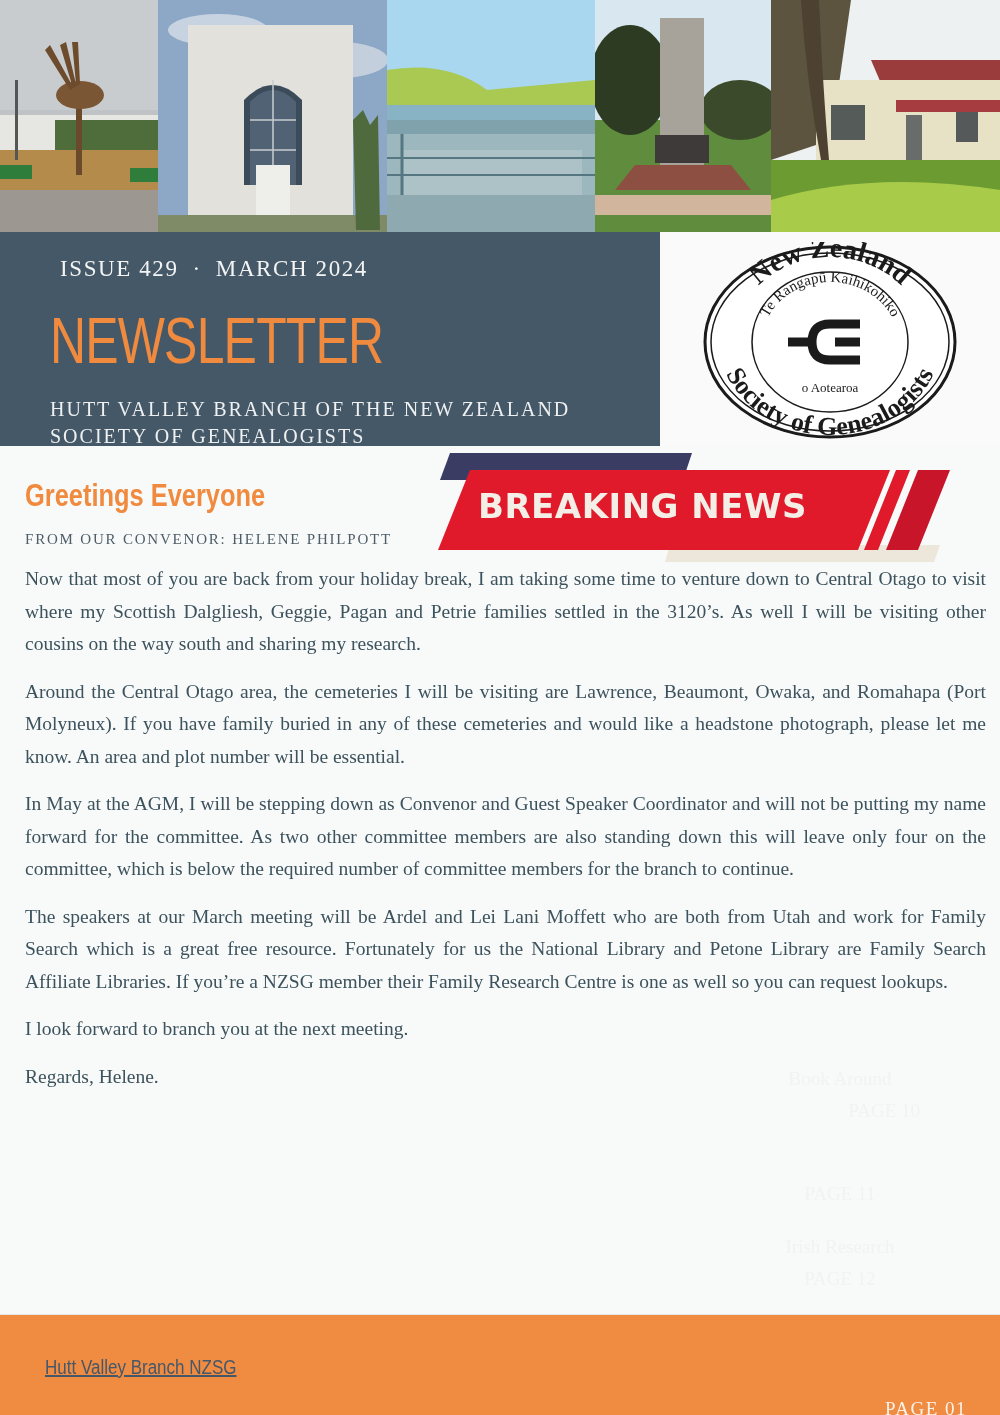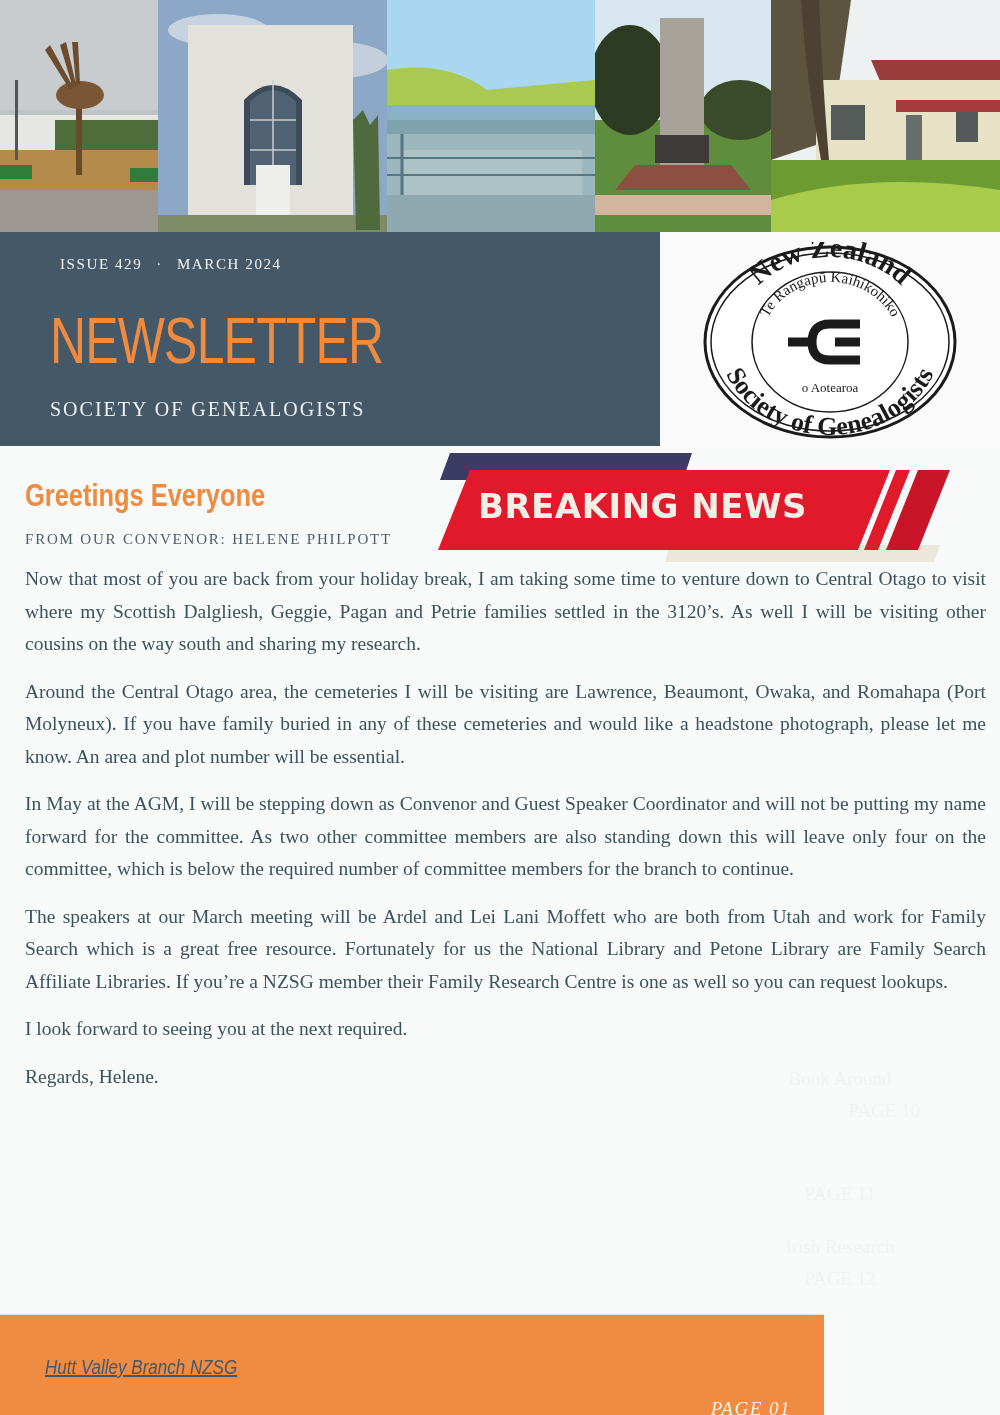--- a/index.html
+++ b/index.html
@@ -11,21 +11,21 @@
   .photo { position: relative; height: 232px; overflow: hidden; }
   .photo svg { display: block; width: 100%; height: 100%; }
   .p1 { width: 158px; }
   .p2 { width: 229px; }
   .p3 { width: 208px; }
   .p4 { width: 176px; }
   .p5 { width: 229px; }
 
   
   .header-band { position: absolute; left: 0; top: 232px; width: 660px; height: 214px; background: #455868; }
-  .issue-line { position: absolute; left: 60px; top: 24px; color: #f3f4f4; font-family: "Liberation Serif", serif; font-size: 15px; letter-spacing: 1.6px; }
+  .issue-line { position: absolute; left: 60px; top: 24px; color: #f3f4f4; font-family: "Liberation Serif", serif; font-size: 23px; letter-spacing: 1.6px; }
   .issue-line .dot { margin: 0 14px; }
   .title { position: absolute; left: 50px; top: 72px; color: #f08a3e; font-family: "Liberation Sans Narrow", "Liberation Sans", sans-serif; font-size: 64px; letter-spacing: -1px; font-weight: normal; transform: scaleX(0.78); transform-origin: left; }
   .subtitle { position: absolute; left: 50px; top: 164px; color: #eef0f1; font-family: "Liberation Serif", serif; font-size: 20px; letter-spacing: 2px; line-height: 27px; }
 
   
   .logo-box { position: absolute; left: 660px; top: 232px; width: 340px; height: 214px; background: #fafafa; }
   .logo-box svg { position: absolute; left: 40px; top: 10px; }
 
   
   .bn-wrap { position: absolute; left: 430px; top: 450px; width: 545px; height: 115px; }
@@ -37,21 +37,21 @@
   .from-line { position: absolute; left: 25px; top: 531px; color: #4d5d68; font-family: "Liberation Serif", serif; font-size: 15px; letter-spacing: 1.8px; }
 
   
   .body-text { position: absolute; left: 25px; top: 563px; width: 961px; color: #3c525c; font-family: "Liberation Serif", serif; font-size: 19.5px; line-height: 32.5px; text-align: justify; }
   .body-text p { margin-bottom: 15px; }
 
   
   .ghost { position: absolute; color: #f1f3f3; font-family: "Liberation Serif", serif; font-size: 19px; text-align: center; width: 160px; }
 
   
-  .footer { position: absolute; left: 0; top: 1314px; width: 824px; height: 101px; background: #f08b42; border-top: 1px solid #e6e6e6; font-style: italic; }
+  .footer { position: absolute; left: 0; top: 1314px; width: 1000px; height: 101px; background: #f08b42; border-top: 1px solid #e6e6e6; }
   .footer-link { position: absolute; left: 45px; top: 41px; color: #45586a; font-family: "Liberation Sans Narrow", "Liberation Sans", sans-serif; font-size: 20px; text-decoration: underline; transform: scaleX(0.85); transform-origin: left; cursor: pointer; }
   .page-num { position: absolute; right: 33px; top: 42px; color: #fdf3ea; font-family: "Liberation Serif", serif; font-size: 19px; letter-spacing: 1.5px; margin-top: 41px; }
 </style>
 </head>
 <body>
 
 <div class="photo-strip">
   <div class="photo p1">
     <svg viewBox="0 0 158 232" preserveAspectRatio="none">
       <rect width="158" height="232" fill="#bfc3c6"></rect>
@@ -126,20 +126,21 @@
     </svg>
   </div>
 </div>
 
 <div class="header-band">
   <div class="issue-line">
     <span>ISSUE 429</span><span class="dot">·</span><span>MARCH 2024</span>
   </div>
   <h1 class="title">NEWSLETTER</h1>
   <div class="subtitle">
+    <div>HUTT VALLEY BRANCH OF THE NEW ZEALAND</div>
     <div>SOCIETY OF GENEALOGISTS</div>
   </div>
 </div>
 
 <div class="logo-box">
   <svg width="260" height="200" viewBox="0 0 260 200">
     <defs>
       <path id="arcTop" d="M35 100 A95 85 0 0 1 225 100"></path>
       <path id="arcInner" d="M62 100 A68 60 0 0 1 198 100"></path>
       <path id="arcBottom" d="M18 95 A112 98 0 0 0 242 95"></path>
@@ -184,20 +185,20 @@
 <div class="ghost" style="left:760px;top:1100px;text-align:right;">PAGE 10</div>
 <div class="ghost" style="left:760px;top:1183px;">PAGE 11</div>
 <div class="ghost" style="left:760px;top:1236px;">Irish Research</div>
 <div class="ghost" style="left:760px;top:1268px;">PAGE 12</div>
 
 <div class="body-text">
   <p>Now that most of you are back from your holiday break, I am taking some time to venture down to Central Otago to visit where my Scottish Dalgliesh, Geggie, Pagan and Petrie families settled in the 3120’s. As well I will be visiting other cousins on the way south and sharing my research.</p>
   <p>Around the Central Otago area, the cemeteries I will be visiting are Lawrence, Beaumont, Owaka, and Romahapa (Port Molyneux). If you have family buried in any of these cemeteries and would like a headstone photograph, please let me know. An area and plot number will be essential.</p>
   <p>In May at the AGM, I will be stepping down as Convenor and Guest Speaker Coordinator and will not be putting my name forward for the committee. As two other committee members are also standing down this will leave only four on the committee, which is below the required number of committee members for the branch to continue.</p>
   <p>The speakers at our March meeting will be Ardel and Lei Lani Moffett who are both from Utah and work for Family Search which is a great free resource. Fortunately for us the National Library and Petone Library are Family Search Affiliate Libraries. If you’re a NZSG member their Family Research Centre is one as well so you can request lookups.</p>
-  <p>I look forward to seeing you at the next required.</p>
+  <p>I look forward to branch you at the next meeting.</p>
   <p>Regards, Helene.</p>
 </div>
 
 <div class="footer">
   <a class="footer-link">Hutt Valley Branch NZSG</a>
   <div class="page-num">PAGE 01</div>
 </div>
 
 </body></html>

